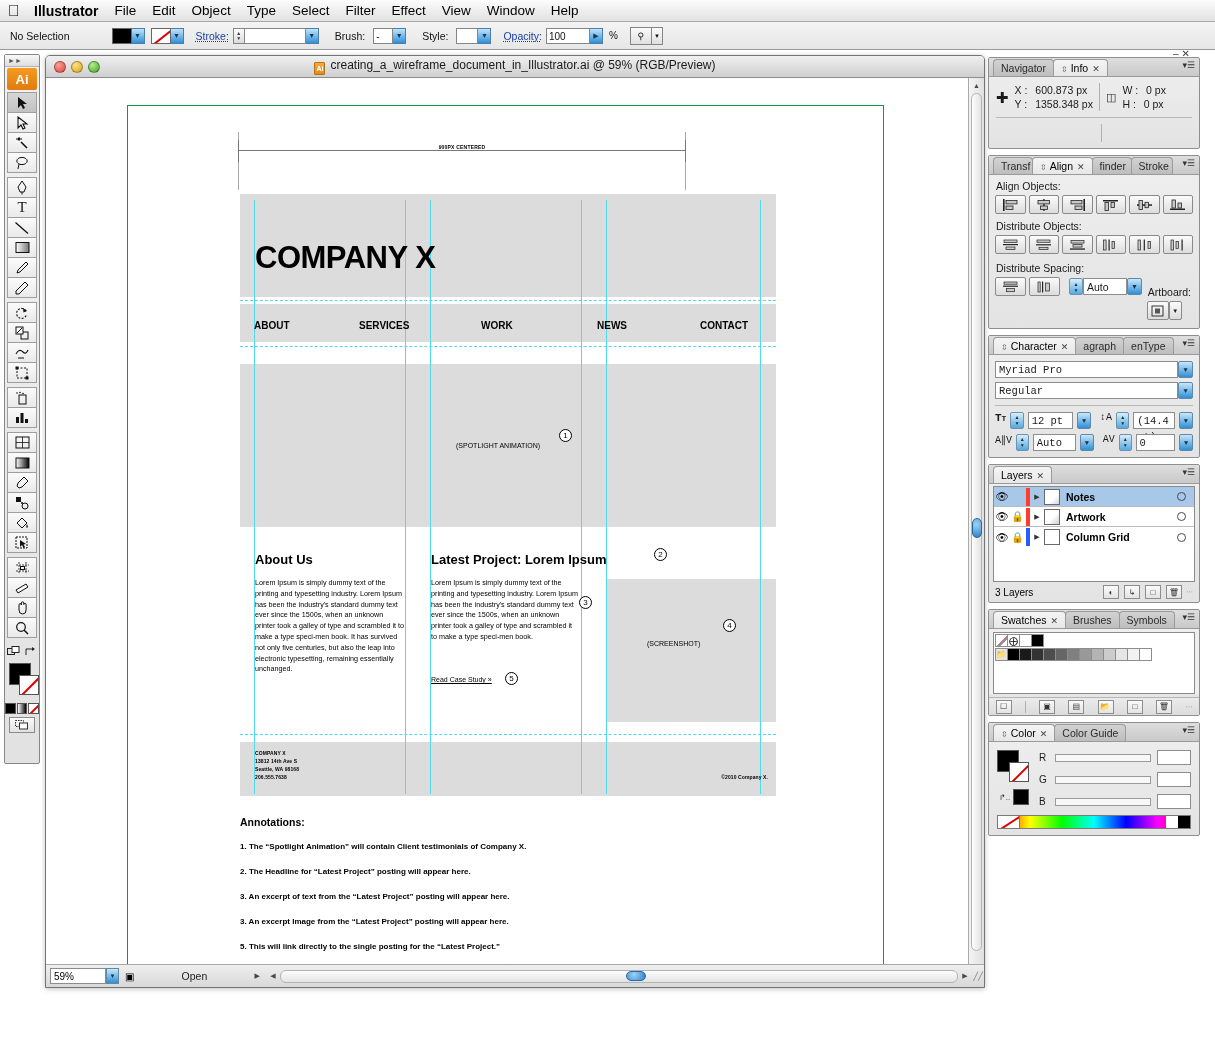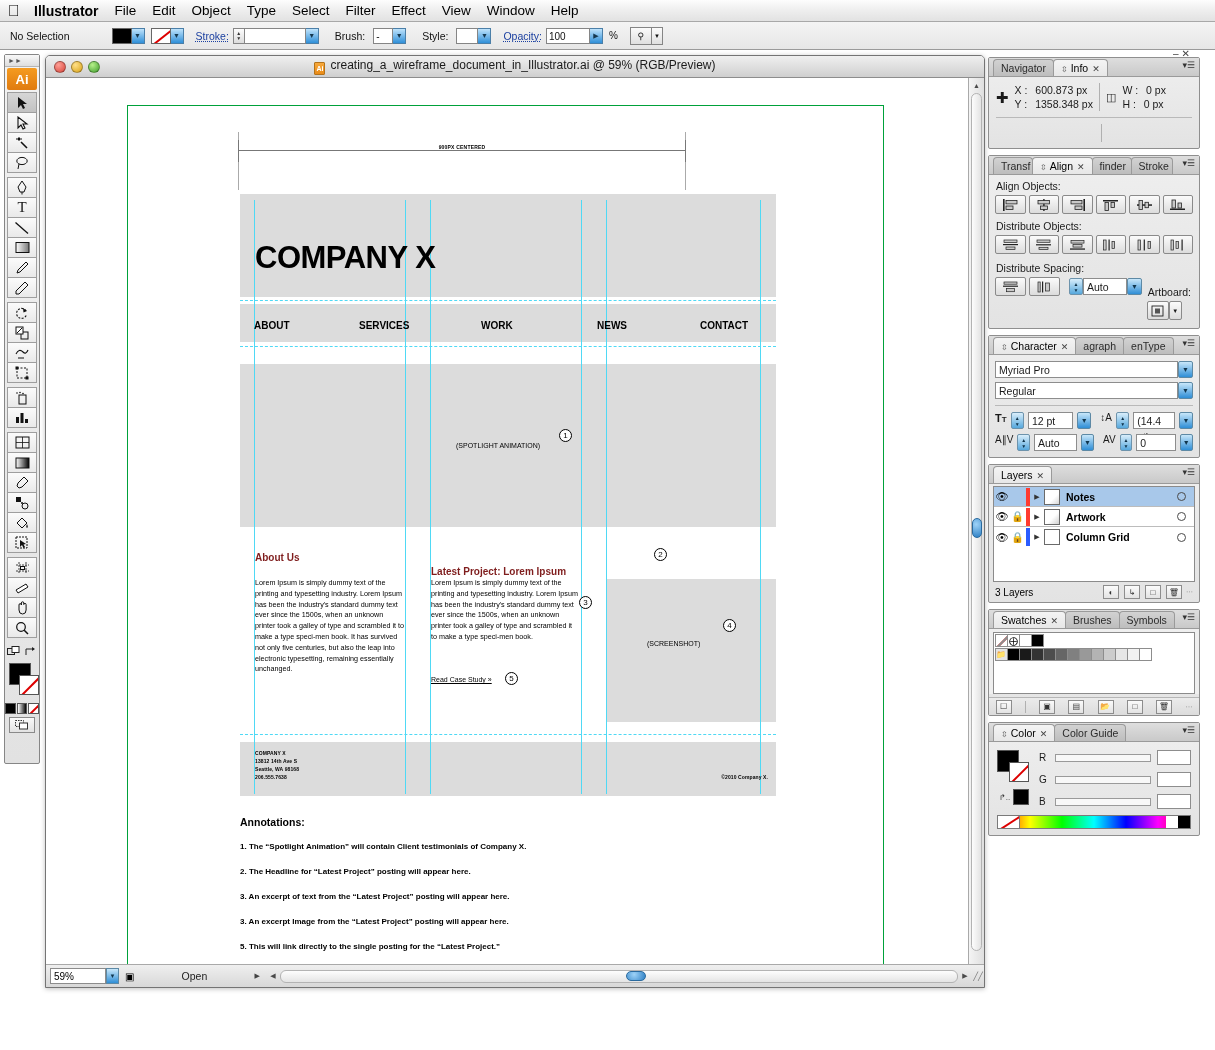--- a/index.html
+++ b/index.html
@@ -144,21 +144,21 @@
 
   
   #wfpage { position: absolute; left: 112px; top: 88px; width: 536px; height: 704px; }
   .grayband { position: absolute; background: #dcdcdc; left: 0; width: 536px; }
   .colbox { position: absolute; border: 1px solid #4fd9f5; border-top: none; border-bottom: none; }
 
   .dashline { position:absolute; left:0; width:536px; height:0; border-top: 1px dashed #4fd9f5; }
 
   .wf-logo { position: absolute; font-size: 31px; font-weight: bold; letter-spacing: -0.5px; color:#000; }
   .navitem { position: absolute; font-size: 10px; font-weight: bold; color: #000; }
-  .sect-head { position: absolute; font-size: 10px; font-weight: bold; color:#7f1d1d; }
+  .sect-head { position: absolute; font-size: 13px; font-weight: bold; color:#000000; }
   .body-copy { position: absolute; font-size: 7.2px; line-height: 10.8px; color: #000; }
   .centerlabel { position: absolute; font-size: 7px; color: #000; }
   .micro { position: absolute; font-size: 5px; font-weight: bold; line-height: 8px; color:#000; letter-spacing:.1px;}
   .link-txt { position: absolute; font-size: 7px; text-decoration: underline; color: #000; }
   .callout {
     position: absolute; width: 13px; height: 13px; border: 1px solid #000;
     border-radius: 50%; font-size: 8px; text-align: center; line-height: 11.5px;
     background: #fff; color: #000;
   }
 
@@ -573,21 +573,21 @@
         <div class="navitem" style="left:241px;top:126px;">WORK</div>
         <div class="navitem" style="left:357px;top:126px;">NEWS</div>
         <div class="navitem" style="left:460px;top:126px;">CONTACT</div>
 
         <div class="centerlabel" style="left:216px;top:248px;">(SPOTLIGHT ANIMATION)</div>
         <div class="callout" style="left:319px;top:235px;">1</div>
 
         <div class="sect-head" style="left:15px;top:358px;">About Us</div>
         <div class="body-copy" style="left:15px;top:384px;width:150px;">Lorem Ipsum is simply dummy text of the printing and typesetting industry. Lorem Ipsum has been the industry's standard dummy text ever since the 1500s, when an unknown printer took a galley of type and scrambled it to make a type speci-men book. It has survived not only five centuries, but also the leap into electronic typesetting, remaining essentially unchanged.</div>
 
-        <div class="sect-head" style="left:191px;top:372px;white-space:nowrap;">Latest Project: Lorem Ipsum</div>
+        <div class="sect-head" style="left:191px;top:358px;white-space:nowrap;">Latest Project: Lorem Ipsum</div>
         <div class="callout" style="left:414px;top:354px;">2</div>
         <div class="body-copy" style="left:191px;top:384px;width:148px;">Lorem Ipsum is simply dummy text of the printing and typesetting industry. Lorem Ipsum has been the industry's standard dummy text ever since the 1500s, when an unknown printer took a galley of type and scrambled it to make a type speci-men book.</div>
         <div class="callout" style="left:339px;top:402px;">3</div>
         <div class="link-txt" style="left:191px;top:482px;">Read Case Study »</div>
         <div class="callout" style="left:265px;top:478px;">5</div>
 
         <div class="centerlabel" style="left:407px;top:446px;">(SCREENSHOT)</div>
         <div class="callout" style="left:483px;top:425px;">4</div>
 
         <div class="micro" style="left:15px;top:555px;">COMPANY X</div>
@@ -813,21 +813,21 @@
     </div>
   </div>
 
   <div class="panel">
     <div class="tabrow">
       <div class="tab active"><span class="dd">⇳</span><span>Character</span><span class="x">✕</span></div>
       <div class="tab"><span>agraph</span></div>
       <div class="tab"><span>enType</span></div>
       <div class="panel-menu">▾☰</div>
     </div>
-    <div class="panel-body" style="padding:6px;">
+    <div class="panel-body" style="padding:6px;font-family:Liberation Mono, monospace;">
       <div style="display:flex;">
         <div class="cfield" style="flex:1;">Myriad Pro</div>
         <div class="ddbtn">▼</div>
       </div>
       <div style="display:flex;margin-top:4px;">
         <div class="cfield" style="flex:1;">Regular</div>
         <div class="ddbtn">▼</div>
       </div>
       <div class="panelsep"></div>
       <div class="charrow">

